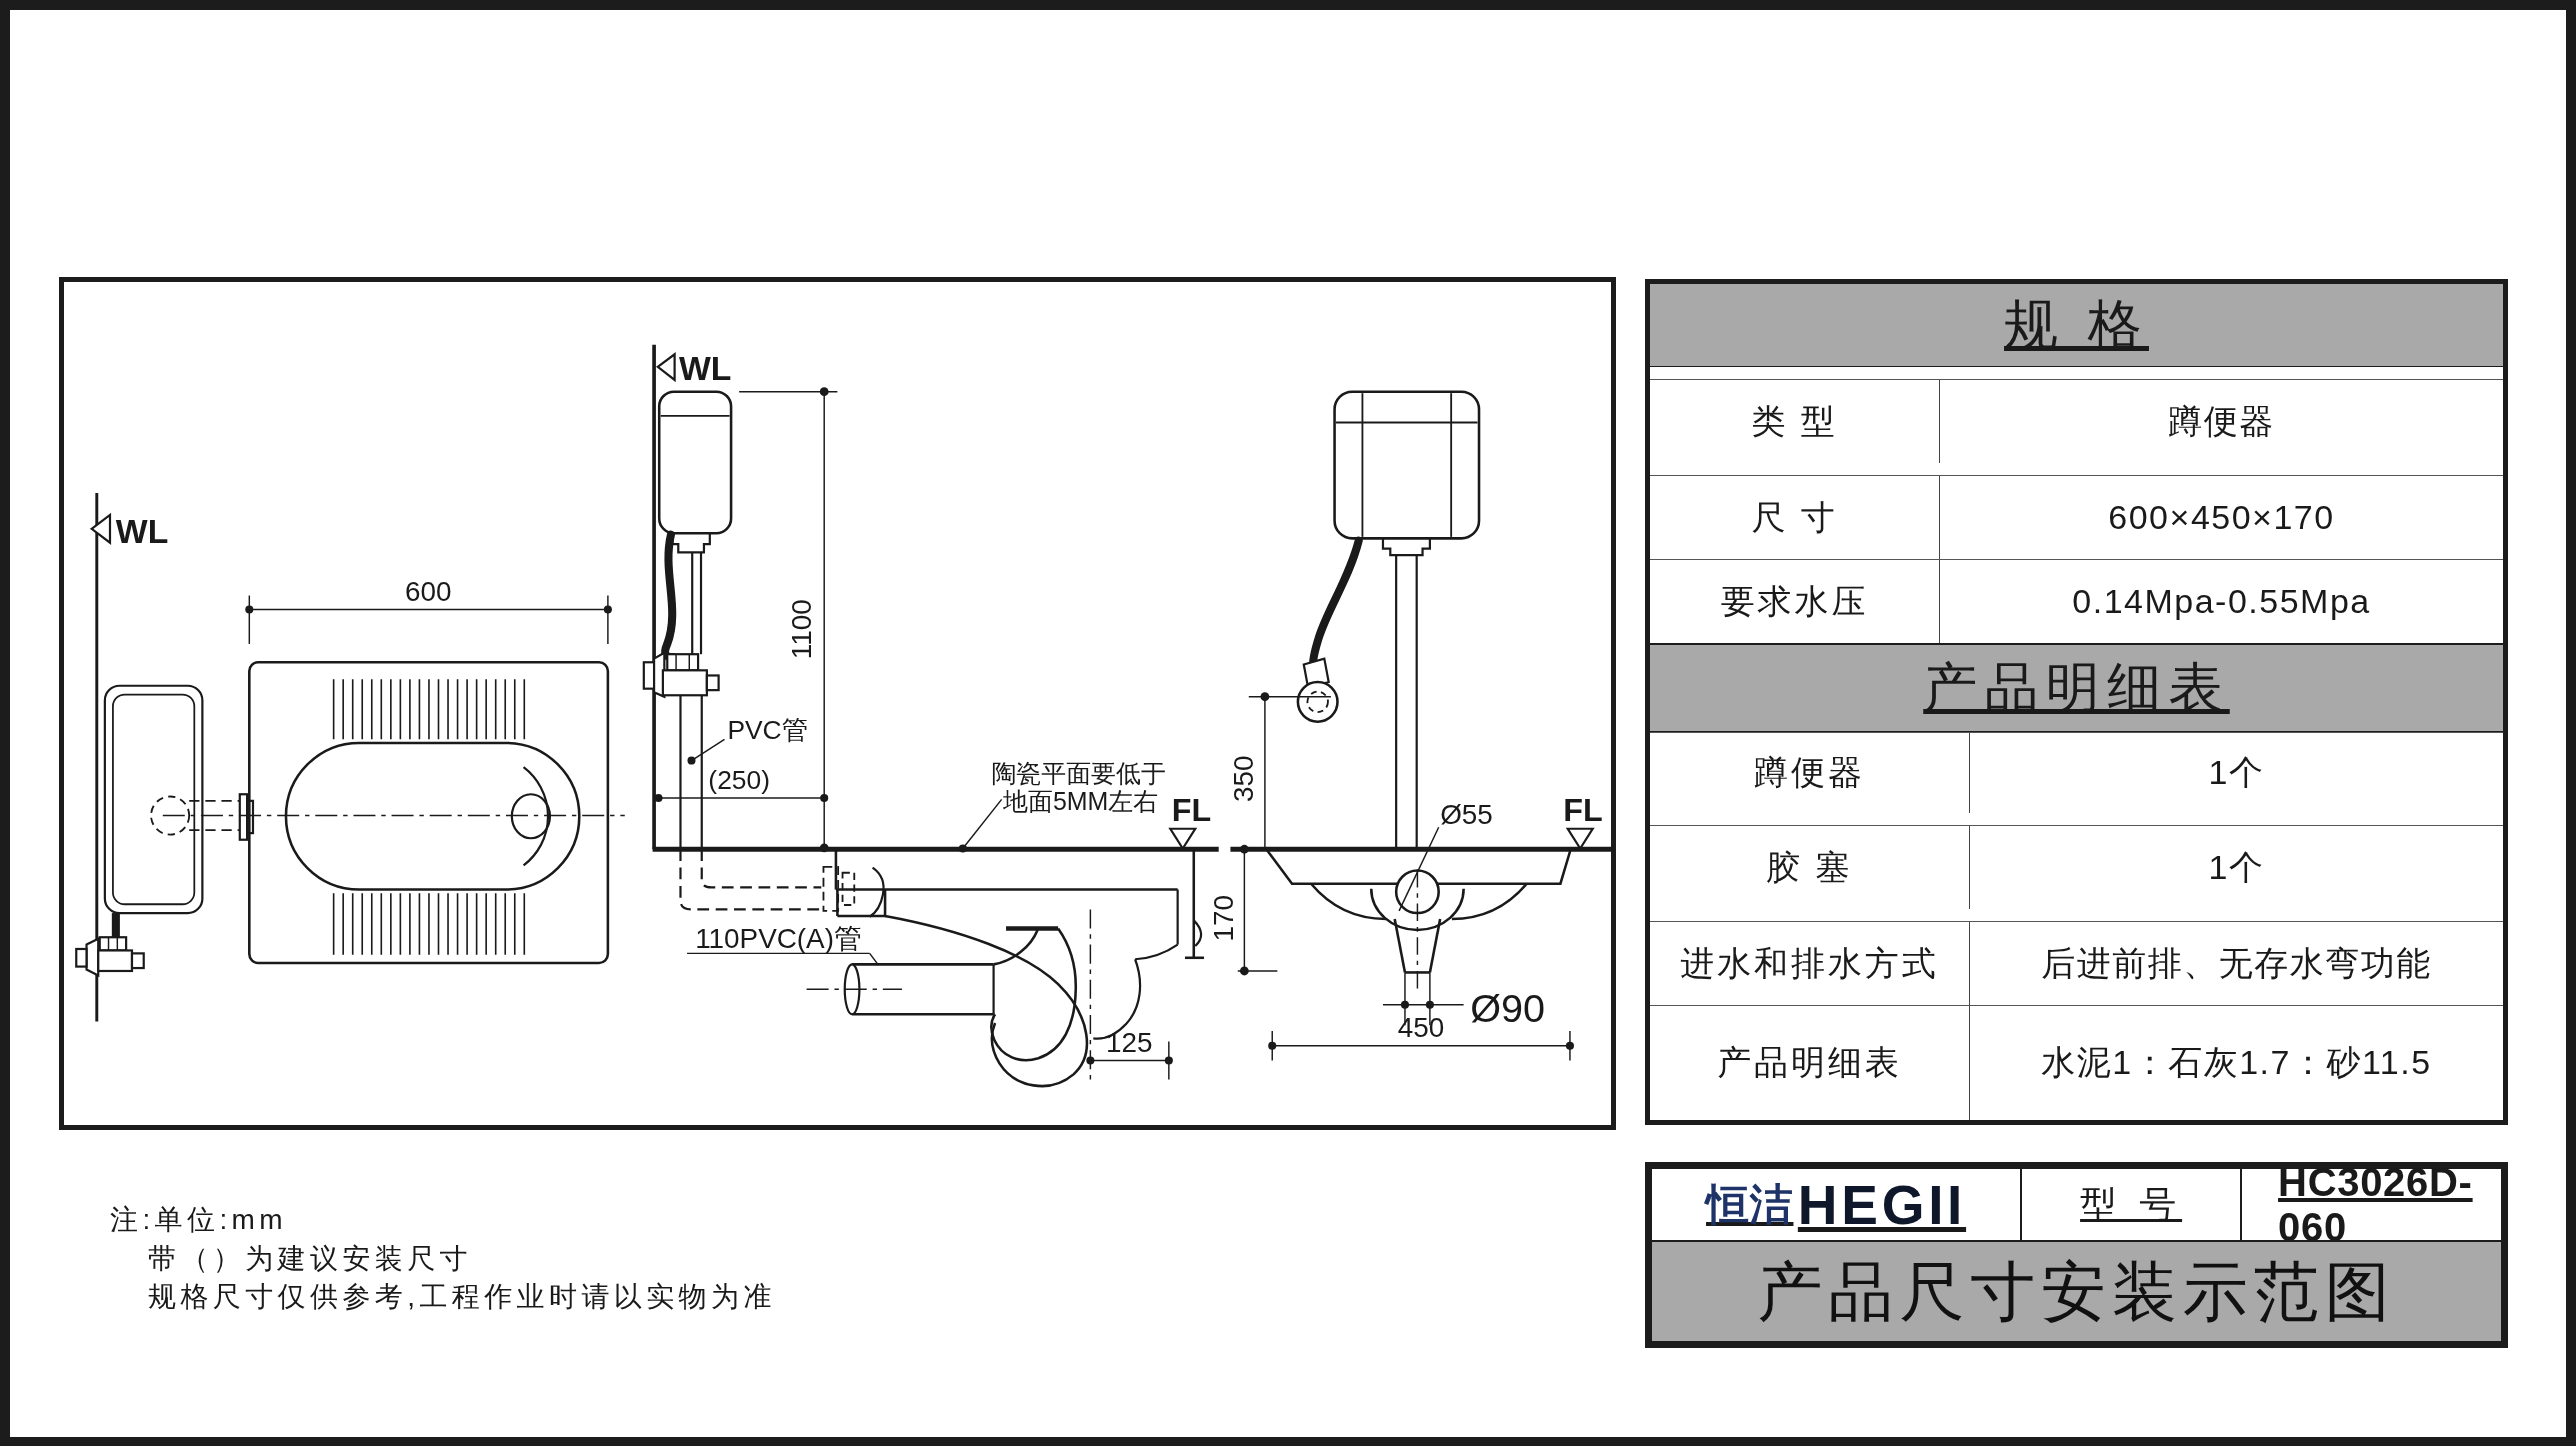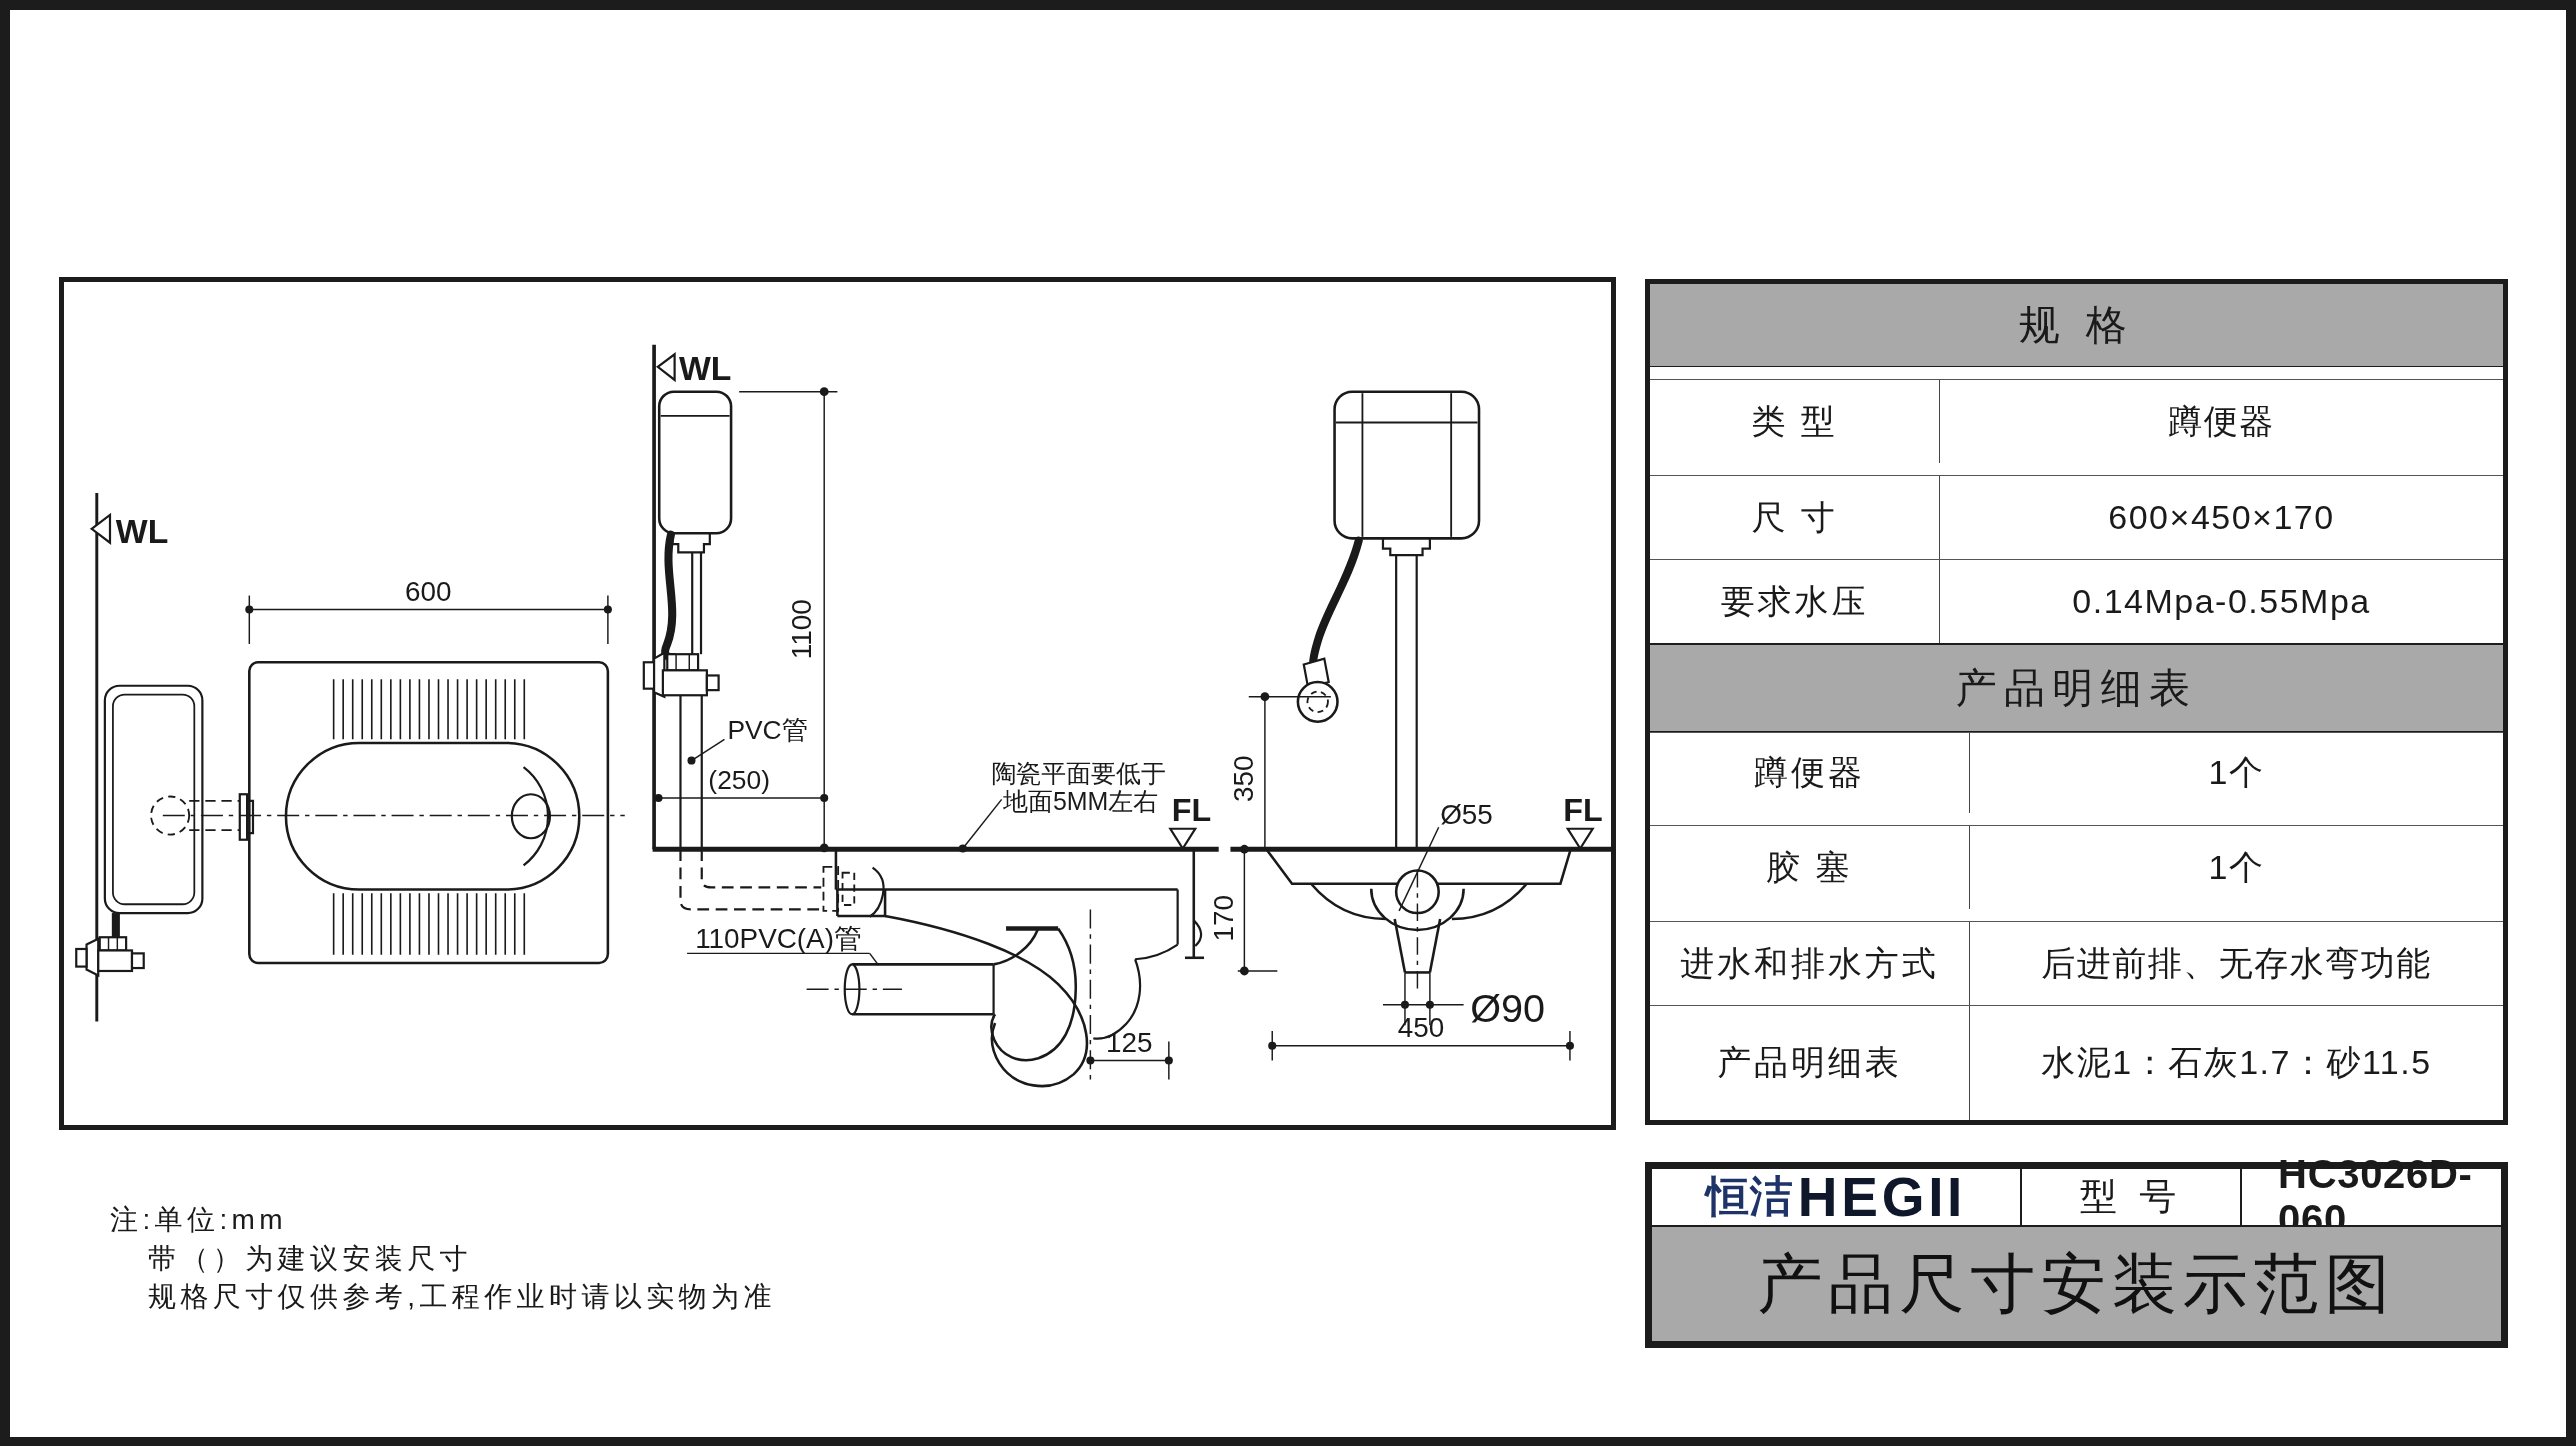--- a/index.html
+++ b/index.html
@@ -7,28 +7,28 @@
   .frame{position:absolute;inset:0;border:10.3px solid #1c1c1c;box-sizing:border-box;}
   .drawing-box{position:absolute;left:59px;top:277px;width:1557px;height:853px;border:5.1px solid #1c1c1c;box-sizing:border-box;background:#fff;}
   svg.drw{position:absolute;left:0;top:0;width:2576px;height:1447px;}
   svg text{fill:#1a1a1a;}
   .notes{position:absolute;left:110px;top:1201px;font-size:28px;letter-spacing:4.4px;line-height:1.38;}
   .notes .n2,.notes .n3{padding-left:38px;}
   
   .spec-table{position:absolute;left:1645px;top:279px;width:863px;height:846px;border:5.9px solid #1c1c1c;box-sizing:border-box;display:flex;flex-direction:column;background:#fff;}
   .trow{display:flex;border-top:1.5px solid #555;box-sizing:border-box;}
   .trow:first-child{border-top:none;}
-  .thead{background:#a9a9a9;align-items:center;justify-content:center;font-size:41px;letter-spacing:7.3px;border-top:2.2px solid #1c1c1c;border-bottom:1.5px solid #1c1c1c;}
+  .thead{background:#a9a9a9;align-items:center;justify-content:center;font-size:54px;letter-spacing:7.3px;border-top:2.2px solid #1c1c1c;border-bottom:1.5px solid #1c1c1c;text-decoration:underline;}
   .trow .lbl{display:flex;align-items:center;justify-content:center;border-right:1.5px solid #444;box-sizing:border-box;font-size:34px;letter-spacing:2.9px;}
   .trow .val{flex:1;display:flex;align-items:center;justify-content:center;font-size:34px;letter-spacing:1.5px;}
   .w34{width:34%;} .w37{width:37.5%;}
   .h113{height:83px;} .h114{height:84px;margin-top:12px;} .h115{height:84px;} .h121{height:89px;} .h110{height:81px;} .hfill{flex:1;}
   
   .title-block{position:absolute;left:1645px;top:1162px;width:863px;height:186px;border:7.3px solid #1c1c1c;box-sizing:border-box;display:flex;flex-direction:column;background:#fff;}
-  .tb-top{display:flex;height:56px;}
+  .tb-top{display:flex;height:71px;text-decoration:underline;}
   .tb-logo{width:43.6%;display:flex;align-items:center;justify-content:center;border-right:2.2px solid #1c1c1c;box-sizing:border-box;gap:4.4px;}
   .tb-logo .cn{font-size:43px;font-weight:700;color:#1e3468;letter-spacing:0.7px;}
   .tb-logo .en{font-size:55px;font-weight:700;color:#0f172a;letter-spacing:3.7px;}
   .tb-model-label{width:25.9%;display:flex;align-items:center;justify-content:center;font-size:37px;letter-spacing:5.9px;border-right:2.2px solid #1c1c1c;box-sizing:border-box;}
   .tb-model-value{flex:1;display:flex;align-items:center;justify-content:center;font-size:40px;font-weight:700;letter-spacing:0.7px;margin-left:36px;}
   .tb-title{flex:1;background:#a9a9a9;border-top:2.2px solid #1c1c1c;display:flex;align-items:center;justify-content:center;font-size:65px;font-weight:400;letter-spacing:5.9px;color:#111;}
 </style>
 </head>
 <body>
 

